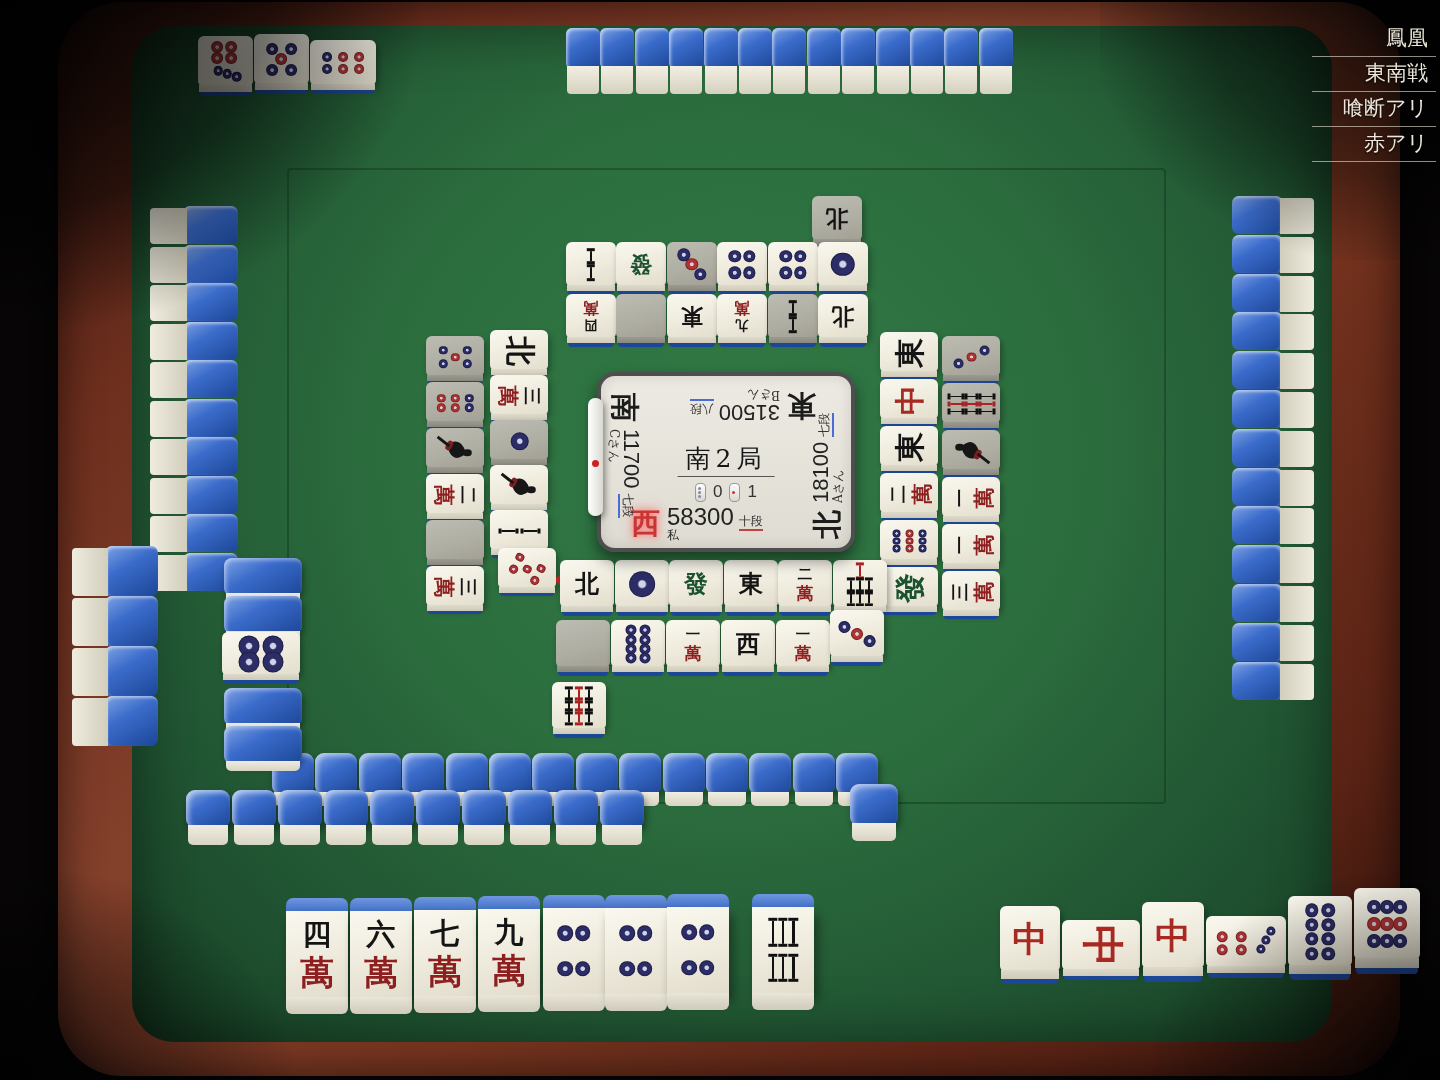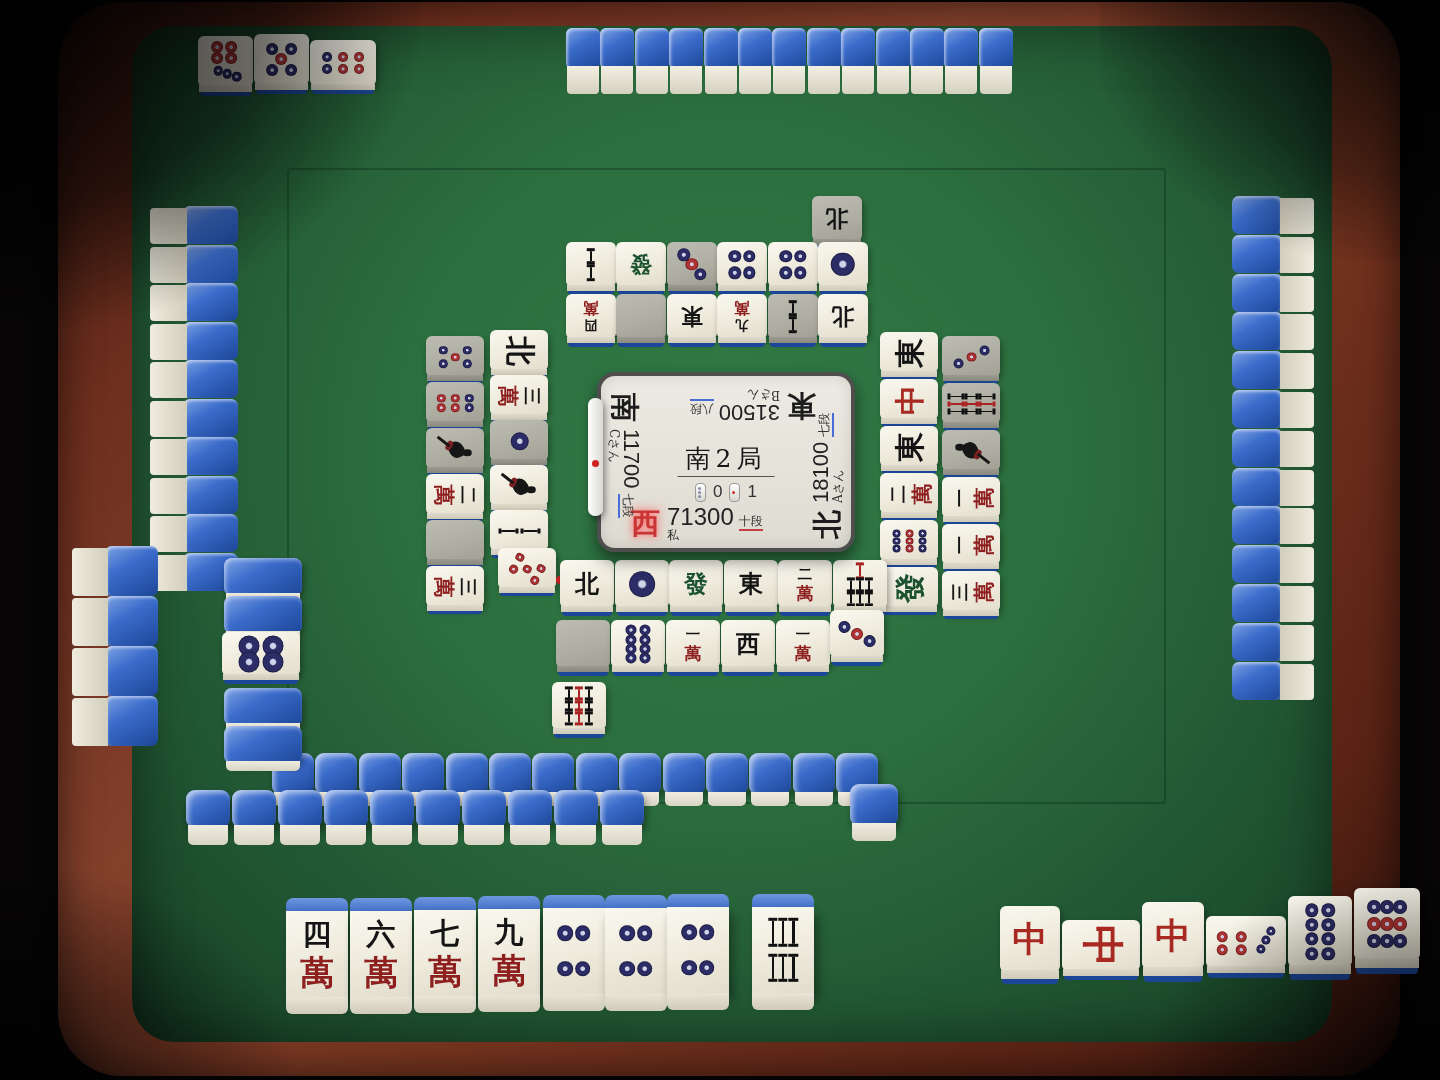--- a/index.html
+++ b/index.html
@@ -1105,21 +1105,21 @@
       <span class="cstick">
           <i style="top:7px;background:#c33;"></i>
         </span>
       <span>1</span>
     </div>
 
     <div class="pgroup" style="left:30px;top:126px;width:195px;height:42px;">
       <span class="wind self">西</span>
       <span class="pcol">
         <span class="scoreline">
-          <span class="score big">71300</span>
+          <span class="score big">58300</span>
           <span class="rank red">十段</span>
         </span>
         <span class="pname">私</span>
       </span>
     </div>
 
     <div class="pgroup" style="left:-51px;top:69px;width:150px;height:46px;transform:rotate(90deg);">
       <span class="wind">南</span>
       <span class="pcol">
         <span class="scoreline">
@@ -1150,18 +1150,24 @@
         </span>
         <span class="pname">Aさん</span>
       </span>
     </div>
   </div>
 
   <div class="riichi-stick">
       <i></i>
     </div>
 
+  <div id="rules">
+      <div class="rule-row">鳳凰</div>
+      <div class="rule-row">東南戦</div>
+      <div class="rule-row">喰断アリ</div>
+      <div class="rule-row">赤アリ</div>
+    </div>
 
   <div class="vignette vig-tl"></div>
   <div class="vignette vig-tr"></div>
   <div class="vignette vig-bl"></div>
   <div class="vignette vig-br"></div>
 </div>
 
 </body></html>

